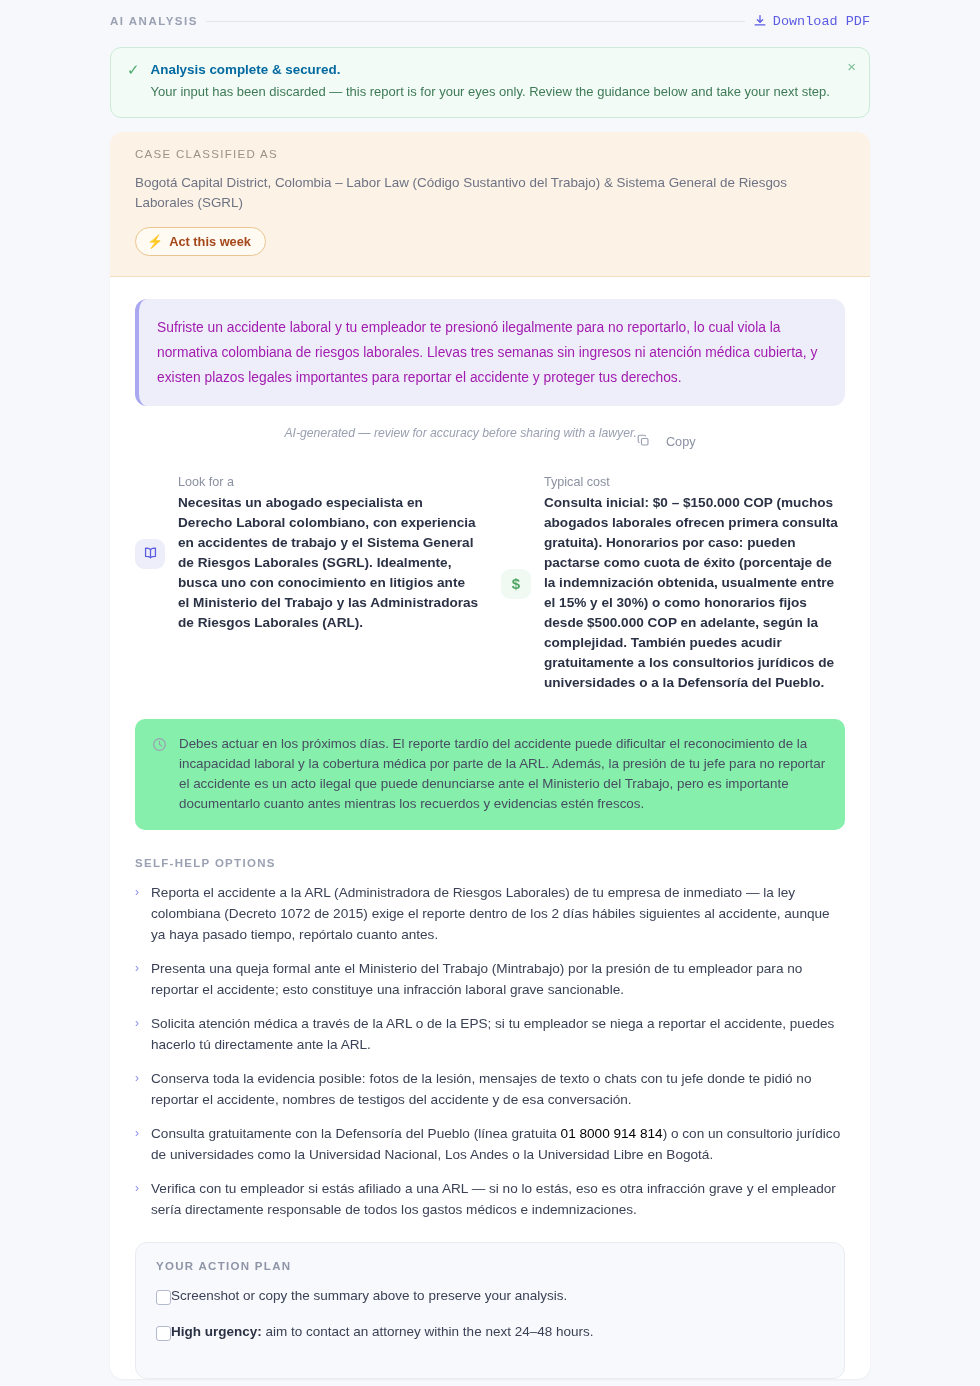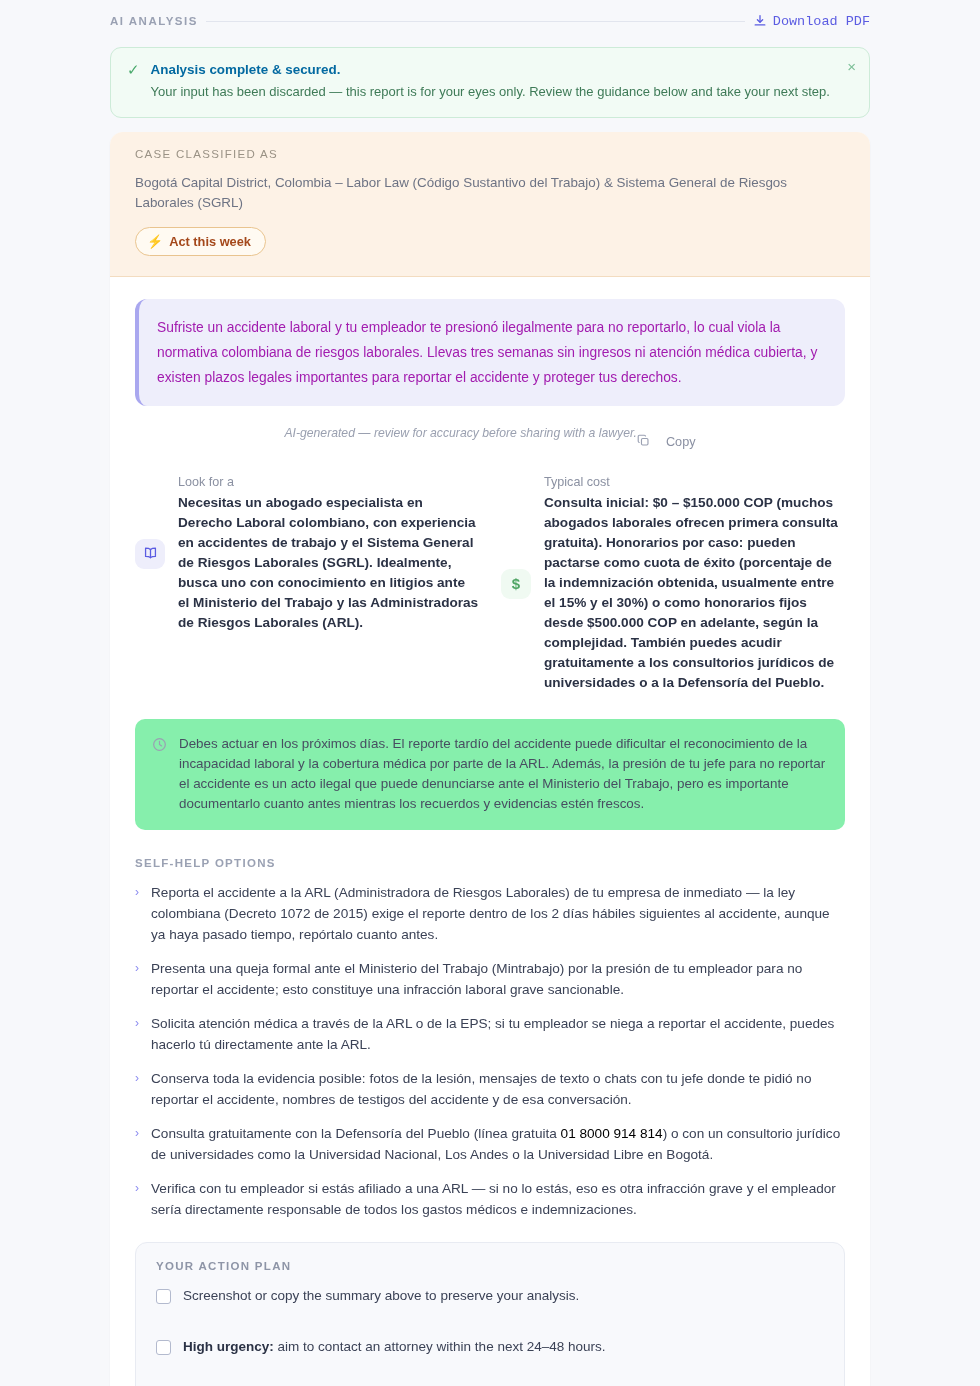--- a/index.html
+++ b/index.html
@@ -155,21 +155,21 @@
     margin: 22px 25px 0 25px;
     background: #f8f9fc;
     border: 1px solid #e8ebf2;
     border-radius: 12px;
     padding: 17px 20px 20px 20px;
   }
   .plan-label {
     font-size: 11.5px; letter-spacing: 1.3px; font-weight: 600;
     color: #8e95a7; margin-bottom: 14px;
   }
-  .plan-item { display: flex; gap: 12px; align-items: center; margin-bottom: 32px; }
+  .plan-item { display: flex; gap: 0; align-items: flex-end; margin-bottom: 17px; }
   .plan-box {
     width: 15px; height: 15px; border: 1.6px solid #b3bace;
     border-radius: 3px; background: #fff; flex: 0 0 15px;
     margin-top: 2px; cursor: pointer;
   }
   .plan-text { font-size: 13.5px; line-height: 19px; color: #3b4256; }
   .plan-text b { font-weight: 700; color: #2b3245; }
 </style>
 </head>
 <body>

